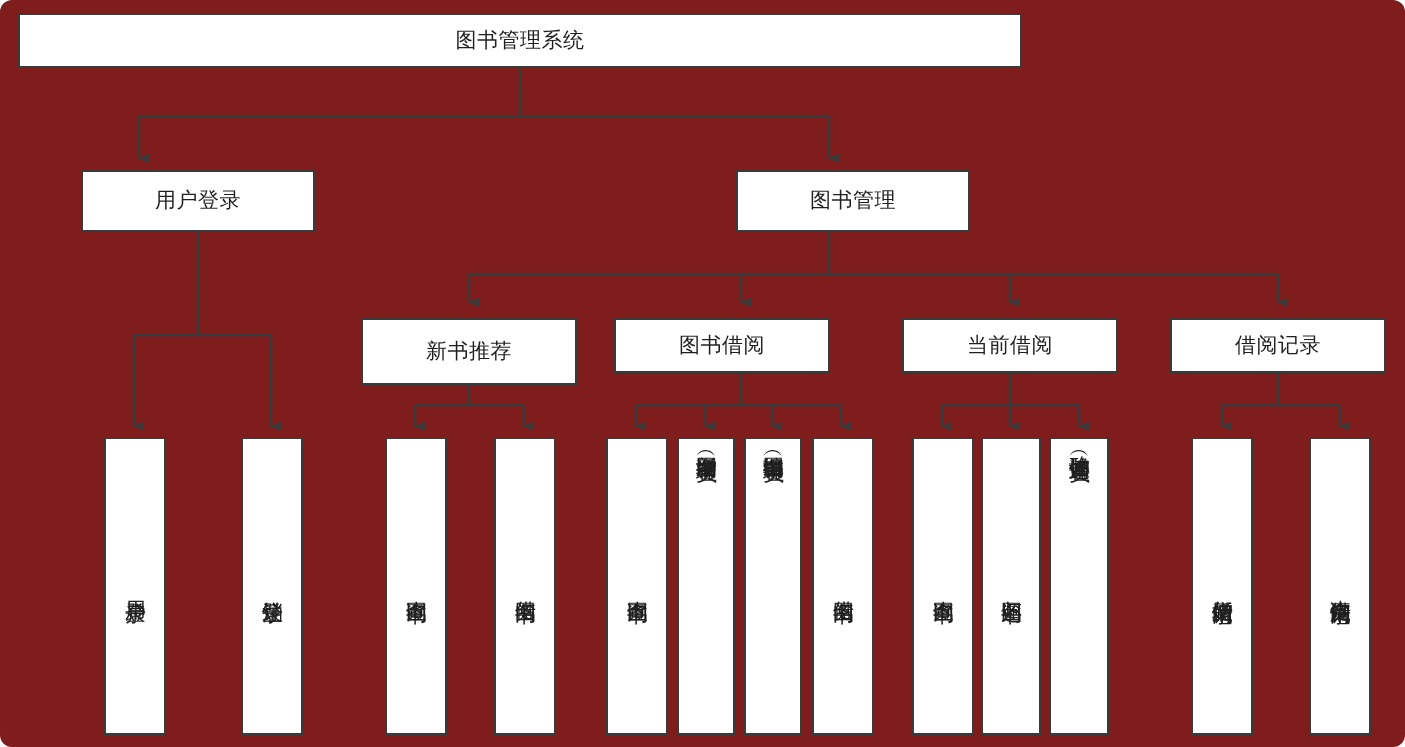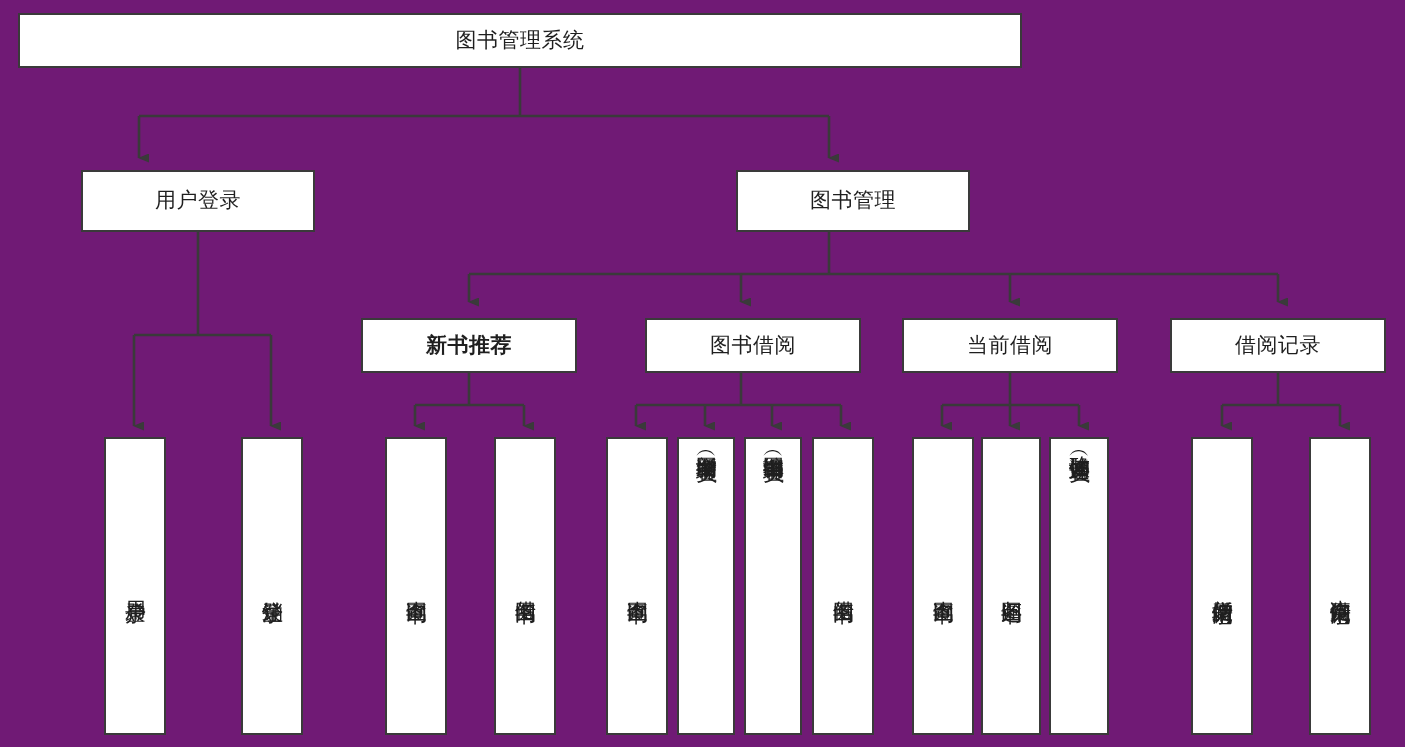--- a/index.html
+++ b/index.html
@@ -8,22 +8,23 @@
     padding: 0;
     background: #ffffff;
   }
   body {
     font-family: "DejaVu Sans", "Liberation Sans", sans-serif;
   }
   #diagram-root {
     position: relative;
     width: 1405px;
     height: 747px;
-    background: #701a75;
+    background: #7f1d1d;
     overflow: hidden;
+    border-radius: 12px;
   }
   svg.diagram-canvas {
     position: absolute;
     left: 0;
     top: 0;
     width: 1405px;
     height: 747px;
     display: block;
   }
   .node-box {
@@ -133,24 +134,24 @@
     <span class="node-label-h">图书管理系统</span>
   </div>
 
   <div class="node-box" style="left:81px; top:170px; width:234px; height:62px;">
     <span class="node-label-h">用户登录</span>
   </div>
   <div class="node-box" style="left:712px; top:170px; width:234px; height:62px;margin-left:24px;">
     <span class="node-label-h">图书管理</span>
   </div>
 
-  <div class="node-box" style="left:361px; top:318px; width:216px; height:55px;font-weight:bold;">
+  <div class="node-box" style="left:361px; top:318px; width:216px; height:67px;">
     <span class="node-label-h">新书推荐</span>
   </div>
-  <div class="node-box" style="left:645px; top:318px; width:216px; height:55px;">
+  <div class="node-box" style="left:614px; top:318px; width:216px; height:55px;">
     <span class="node-label-h">图书借阅</span>
   </div>
   <div class="node-box" style="left:902px; top:318px; width:216px; height:55px;">
     <span class="node-label-h">当前借阅</span>
   </div>
   <div class="node-box" style="left:1170px; top:318px; width:216px; height:55px;">
     <span class="node-label-h">借阅记录</span>
   </div>
 
   <div class="node-box leaf-box center-v" style="left:104px; top:437px; width:62px; height:298px;">

